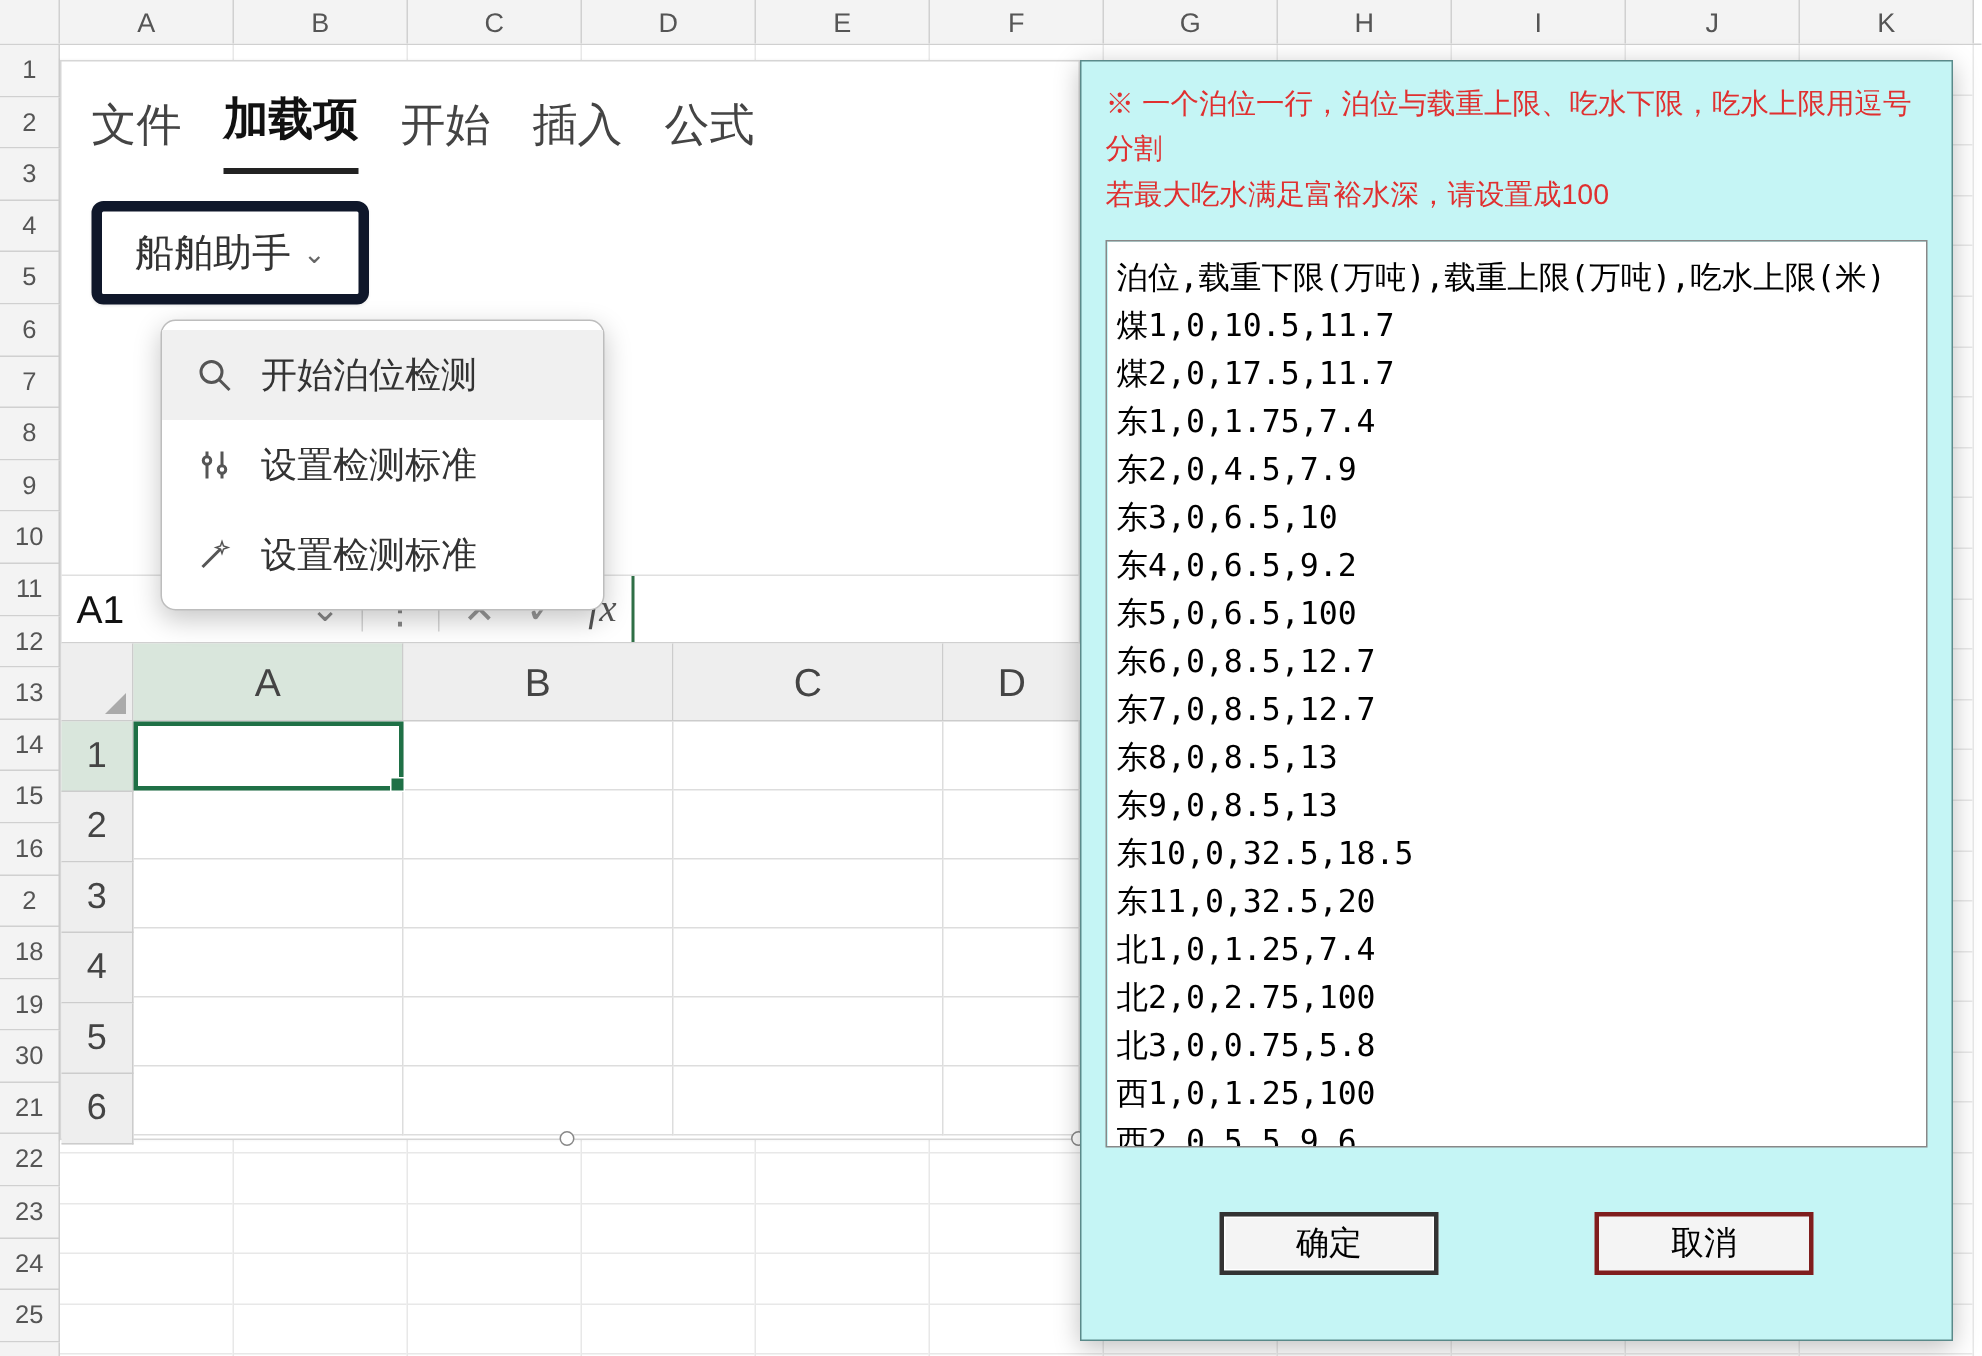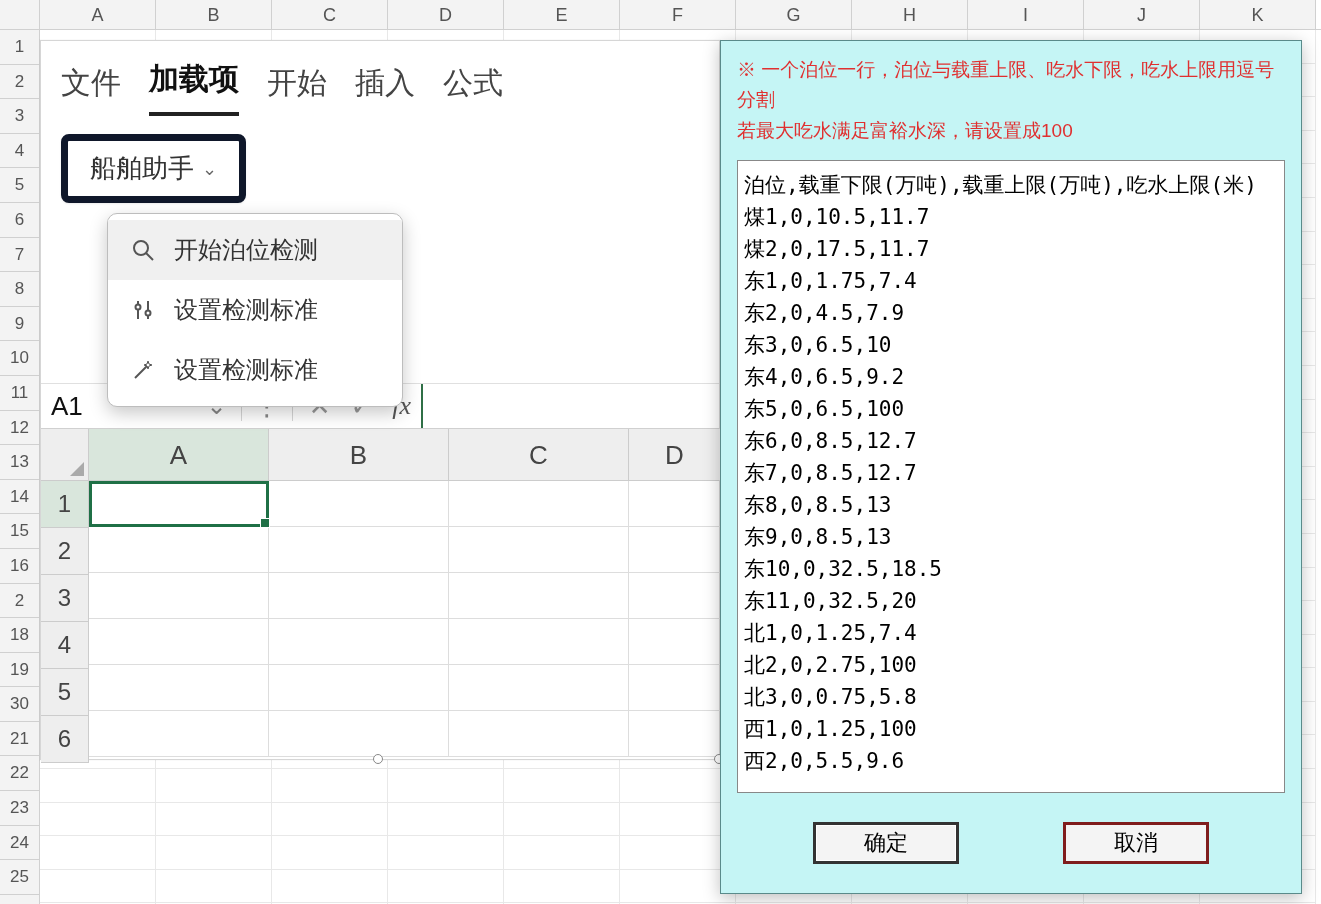--- a/index.html
+++ b/index.html
@@ -56,21 +56,21 @@
 
   
   .dialog{ position:absolute; left:720px; top:40px; width:582px; height:854px; background:#c5f5f5; border:1px solid #5a8a8a; box-shadow:0 4px 16px rgba(0,0,0,0.25); display:flex; flex-direction:column;}
   .dlg-title{ height:46px; background:#3a8787; color:#fff; display:flex; align-items:center; justify-content:space-between; padding:0 14px; font-size:20px;}
   .dlg-close{ width:40px; height:40px; display:flex; align-items:center; justify-content:center; cursor:pointer; font-size:22px;}
   .dlg-warn{ padding:14px 16px 8px 16px; color:#e03030; font-size:19px; line-height:1.6;}
   .dlg-textarea{ margin:6px 16px 0 16px; flex:1; background:#fff; border:1px solid #888; font-size:21px; font-family:"SimSun","Microsoft YaHei",monospace; line-height:32px; padding:8px 6px; resize:none; overflow-y:scroll; white-space:pre;}
   .dlg-textarea::-webkit-scrollbar{ width:20px;}
   .dlg-textarea::-webkit-scrollbar-track{ background:#f0f0f0;}
   .dlg-textarea::-webkit-scrollbar-thumb{ background:#b8b8b8; border:2px solid #f0f0f0; border-radius:2px;}
-  .dlg-buttons{ height:100px; display:flex; align-items:center; justify-content:space-around; padding:0 40px;}
+  .dlg-buttons{ height:128px; display:flex; align-items:center; justify-content:space-around; padding:0 40px;}
   .dlg-btn{ width:146px; height:42px; font-size:22px; background:#f4f4f4; border:3px solid #7f1d1d; cursor:pointer; font-family:"SimSun";}
   .dlg-btn.primary{ border:3px solid #333; box-shadow:inset 0 0 0 1px #fff;}
 </style>
 </head>
 <body>
 
 <div class="bg-sheet">
   <div class="bg-colheaders">
     <div class="bg-rowcorner"></div>
     <div class="bg-colcell">A</div>

